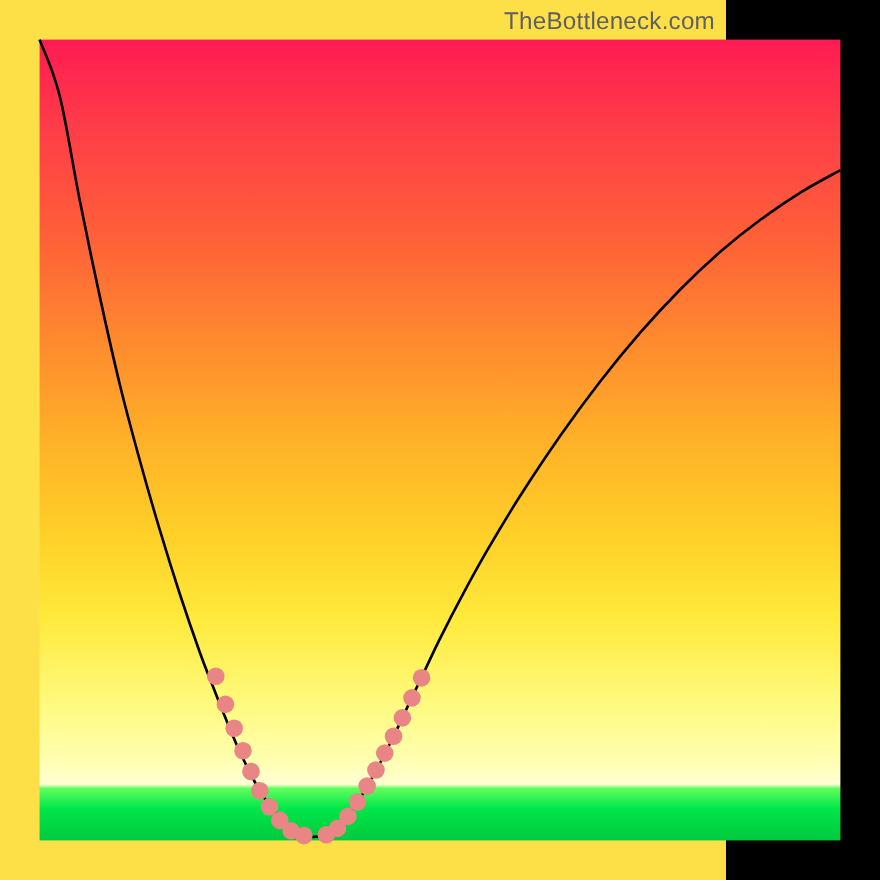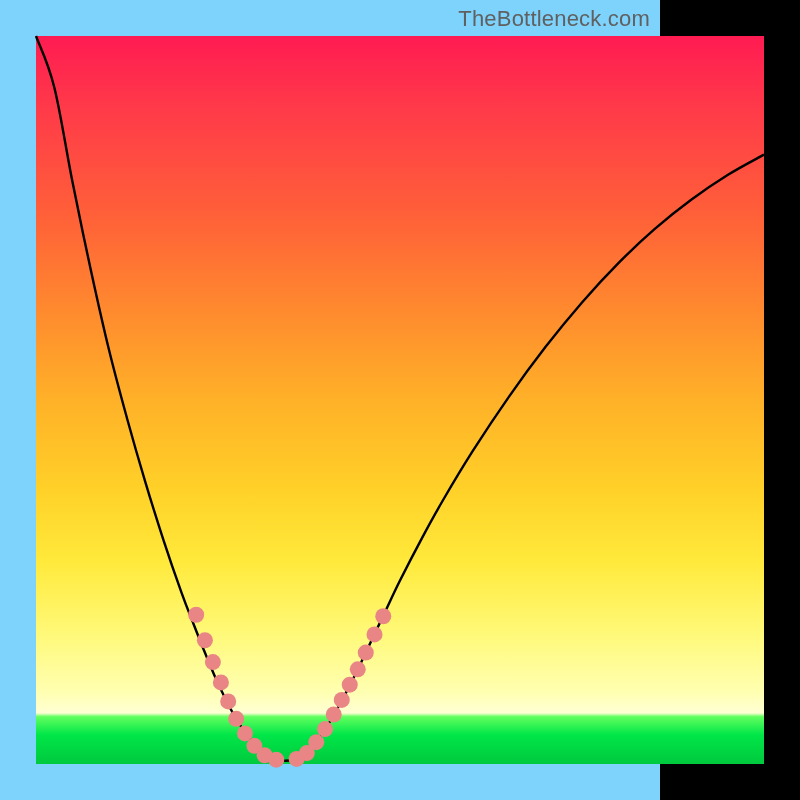--- a/index.html
+++ b/index.html
@@ -8,21 +8,21 @@
     width: 800px;
     height: 800px;
     overflow: hidden;
     background: #000;
     font-family: Arial, Helvetica, sans-serif;
   }
   .stage {
     position: relative;
     width: 660px;
     height: 800px;
-    background: #7dd3fc;
+    background: #fde047;
   }
   .plot-area {
     position: absolute;
     left: 36px;
     top: 36px;
     width: 728px;
     height: 728px;
     
     background: linear-gradient(
       to bottom,

